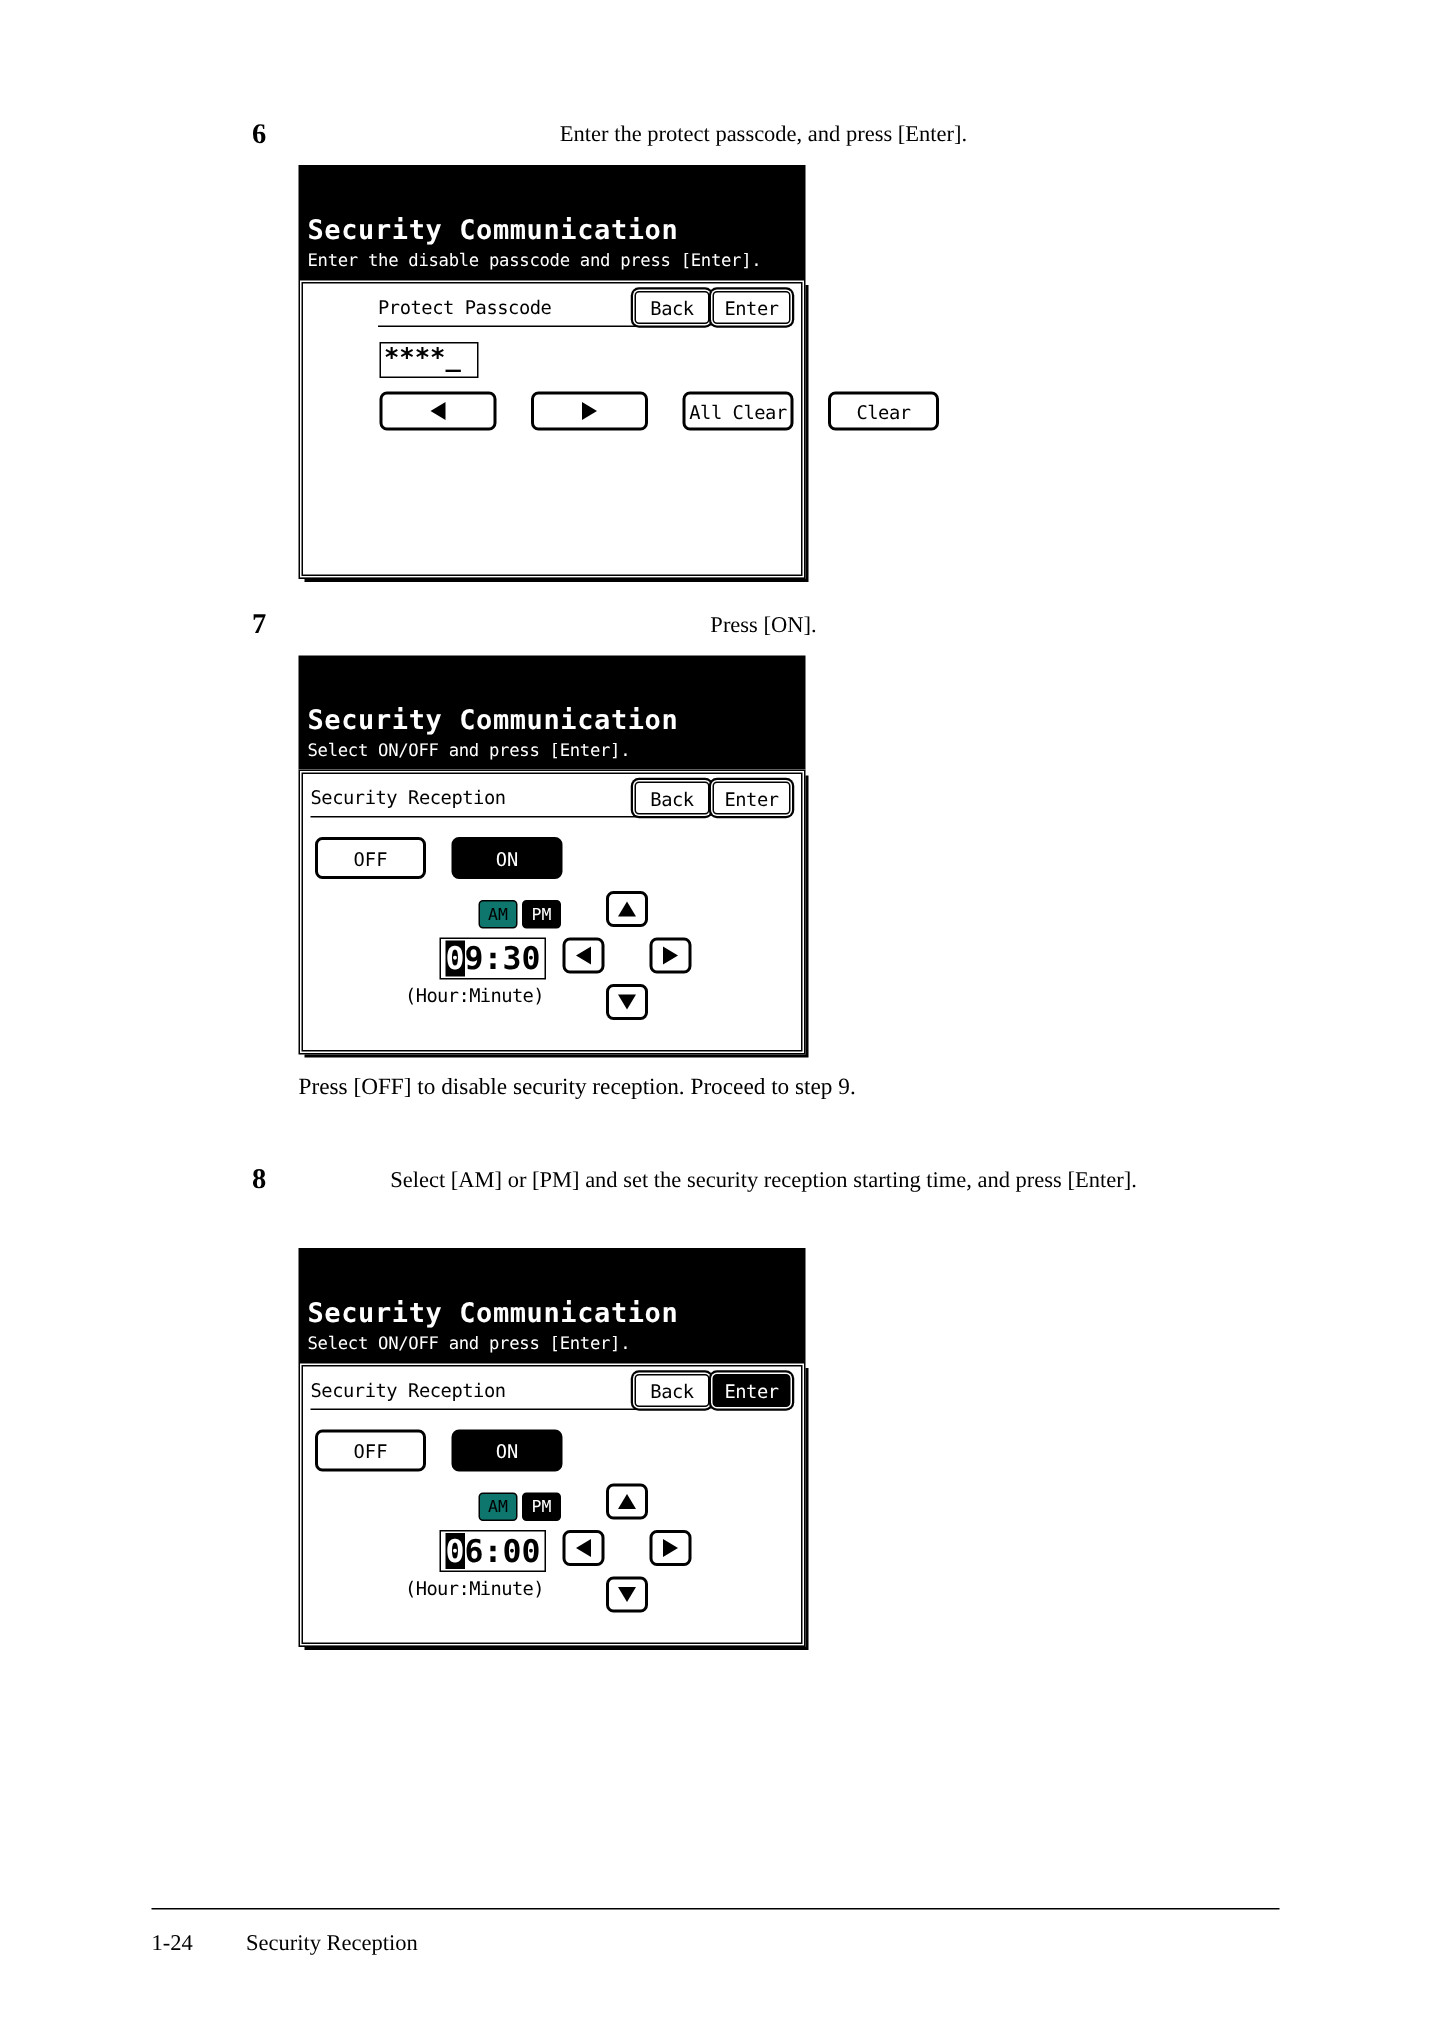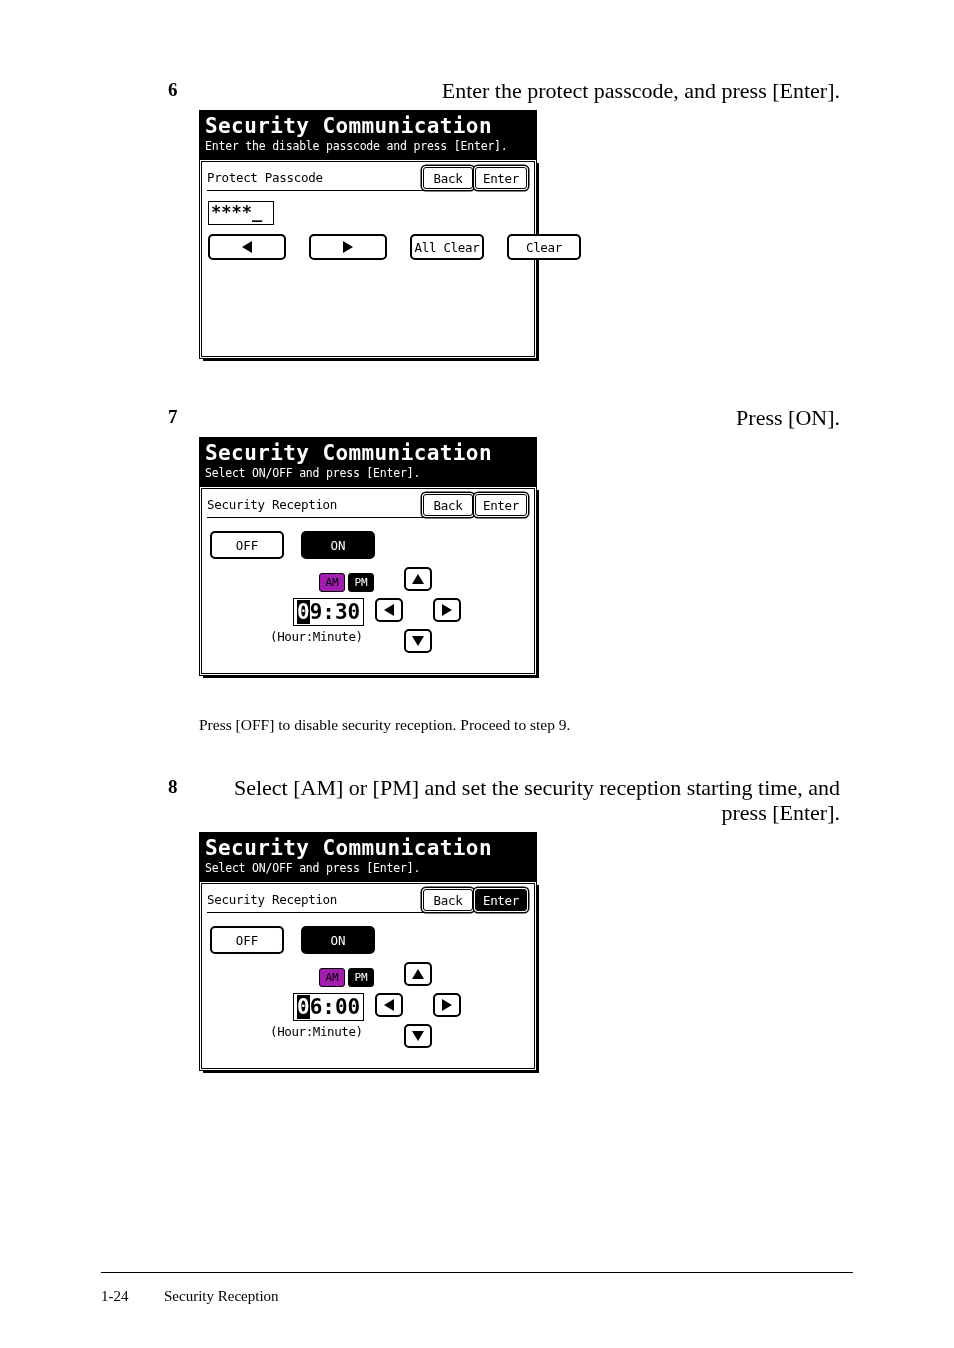--- a/index.html
+++ b/index.html
@@ -34,27 +34,27 @@
     top: 0;
     width: 26px;
     font-family: "Liberation Serif", serif;
     font-weight: bold;
     font-size: 19px;
     line-height: 24px;
     text-align: left;
   }
   .step-text {
     position: absolute;
-    left: 32px;
+    left: 21px;
     top: 0;
     width: 640px;
     font-family: "Liberation Serif", serif;
-    font-size: 22px;
+    font-size: 15px;
     line-height: 25px;
-    text-align: right;
+    text-align: center;
   }
 
   .note {
     position: absolute;
     left: 199px;
     font-family: "Liberation Serif", serif;
     font-size: 15.5px;
     line-height: 22px;
   }
 
@@ -68,24 +68,25 @@
   }
   .lcd-header {
     background: #000000;
     color: #ffffff;
     padding: 5px 6px 6px 6px;
     box-sizing: border-box;
   }
   .lcd-title {
     font-family: "DejaVu Sans Mono", monospace;
     font-weight: bold;
-    font-size: 21px;
+    font-size: 18px;
     line-height: 23px;
     letter-spacing: 0.4px;
     white-space: nowrap;
+    margin-top: 27px;
   }
   .lcd-subtitle {
     font-family: "DejaVu Sans Mono", monospace;
     font-size: 11.5px;
     line-height: 14px;
     letter-spacing: -0.2px;
     white-space: nowrap;
     margin-top: 1px;
   }
 
@@ -256,21 +257,21 @@
     font-family: "DejaVu Sans Mono", monospace;
     font-size: 11px;
     width: 26px;
     height: 19px;
     display: inline-flex;
     align-items: center;
     justify-content: center;
     box-sizing: border-box;
     border: 1.8px solid #000;
     border-radius: 3px;
-    background: #a21caf;
+    background: #0f766e;
     color: #000;
   }
   .ampm .opt.inverted {
     background: #000;
     color: #fff;
   }
 
   
   .time-box {
     position: absolute;
@@ -365,21 +366,21 @@
   <div class="step" style="top:78px;">
     <div class="step-num">6</div>
     <div class="step-text">Enter the protect passcode, and press [Enter].</div>
   </div>
 
   <div class="lcd" style="top:110px;">
     <div class="lcd-header">
       <div class="lcd-title">Security Communication</div>
       <div class="lcd-subtitle">Enter the disable passcode and press [Enter].</div>
     </div>
-    <div class="lcd-body" style="height:200px;">
+    <div class="lcd-body" style="height:200px;padding-left:45px;">
       <div class="lcd-body-inner">
         <div class="field-row">
           <div class="field-label">Protect Passcode</div>
           <div class="btn btn-back">Back</div>
           <div class="btn btn-enter">Enter</div>
         </div>
 
         <div class="passcode-box">****_</div>
 
         <div class="keyrow">

